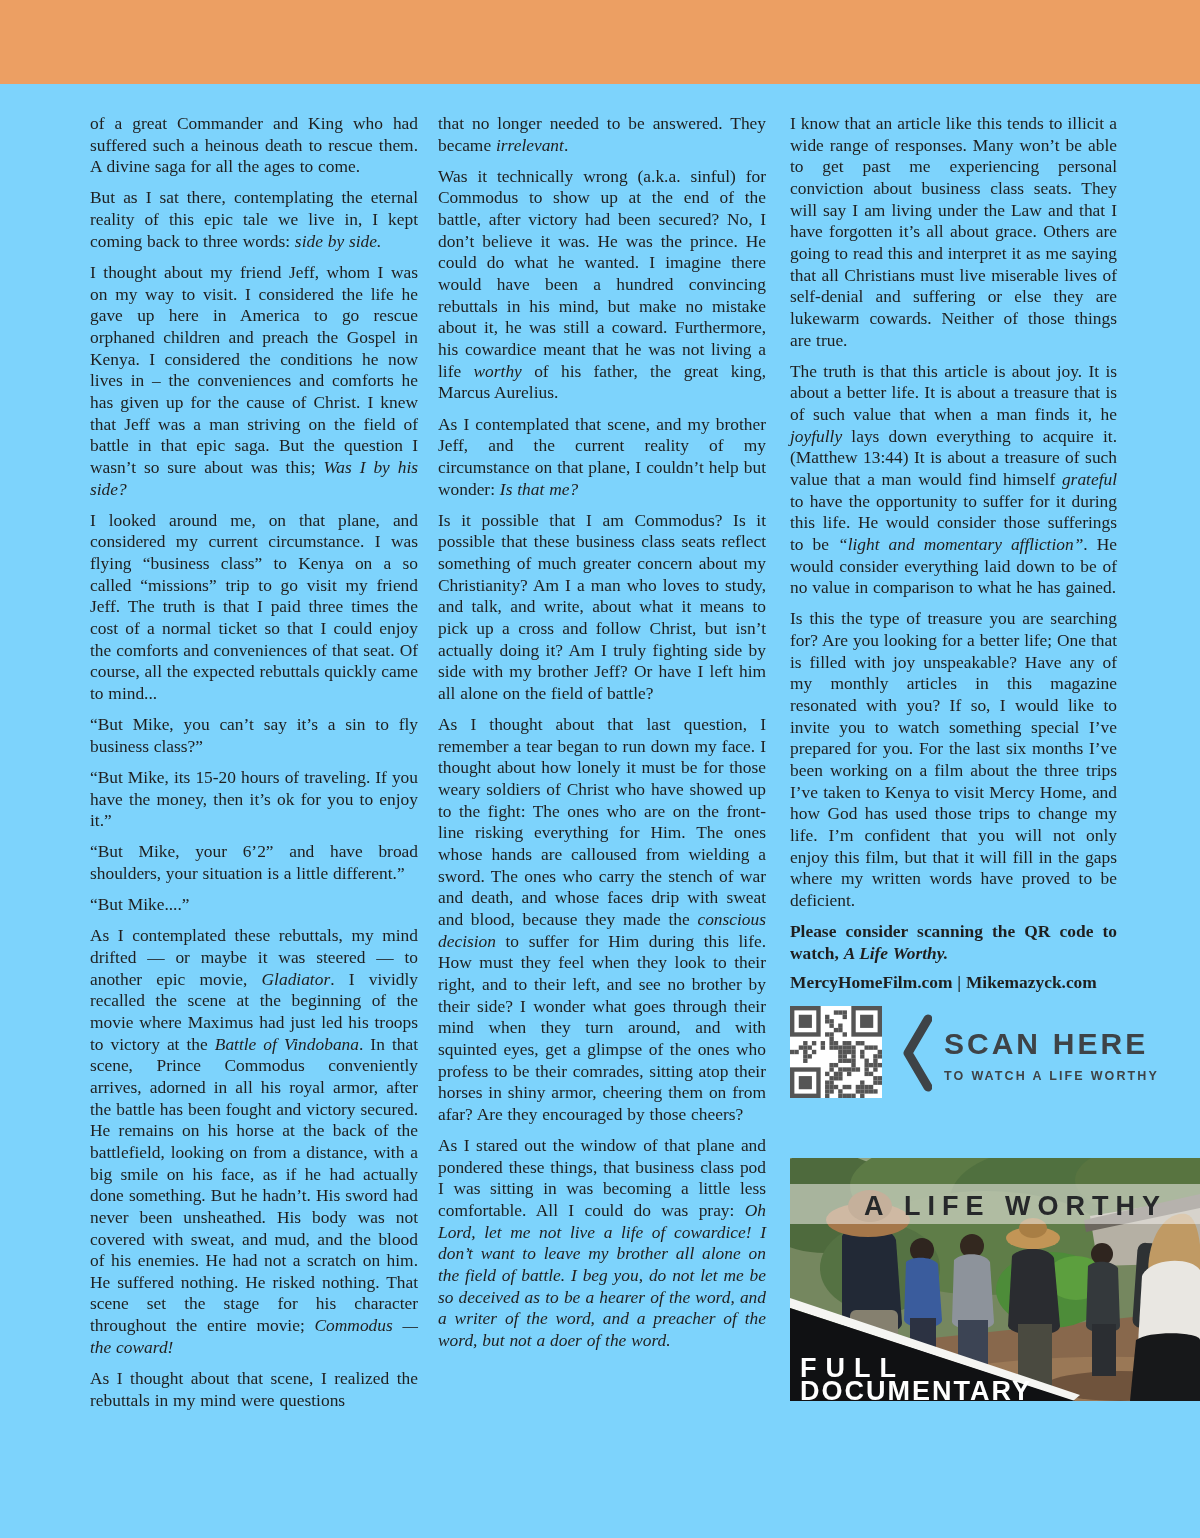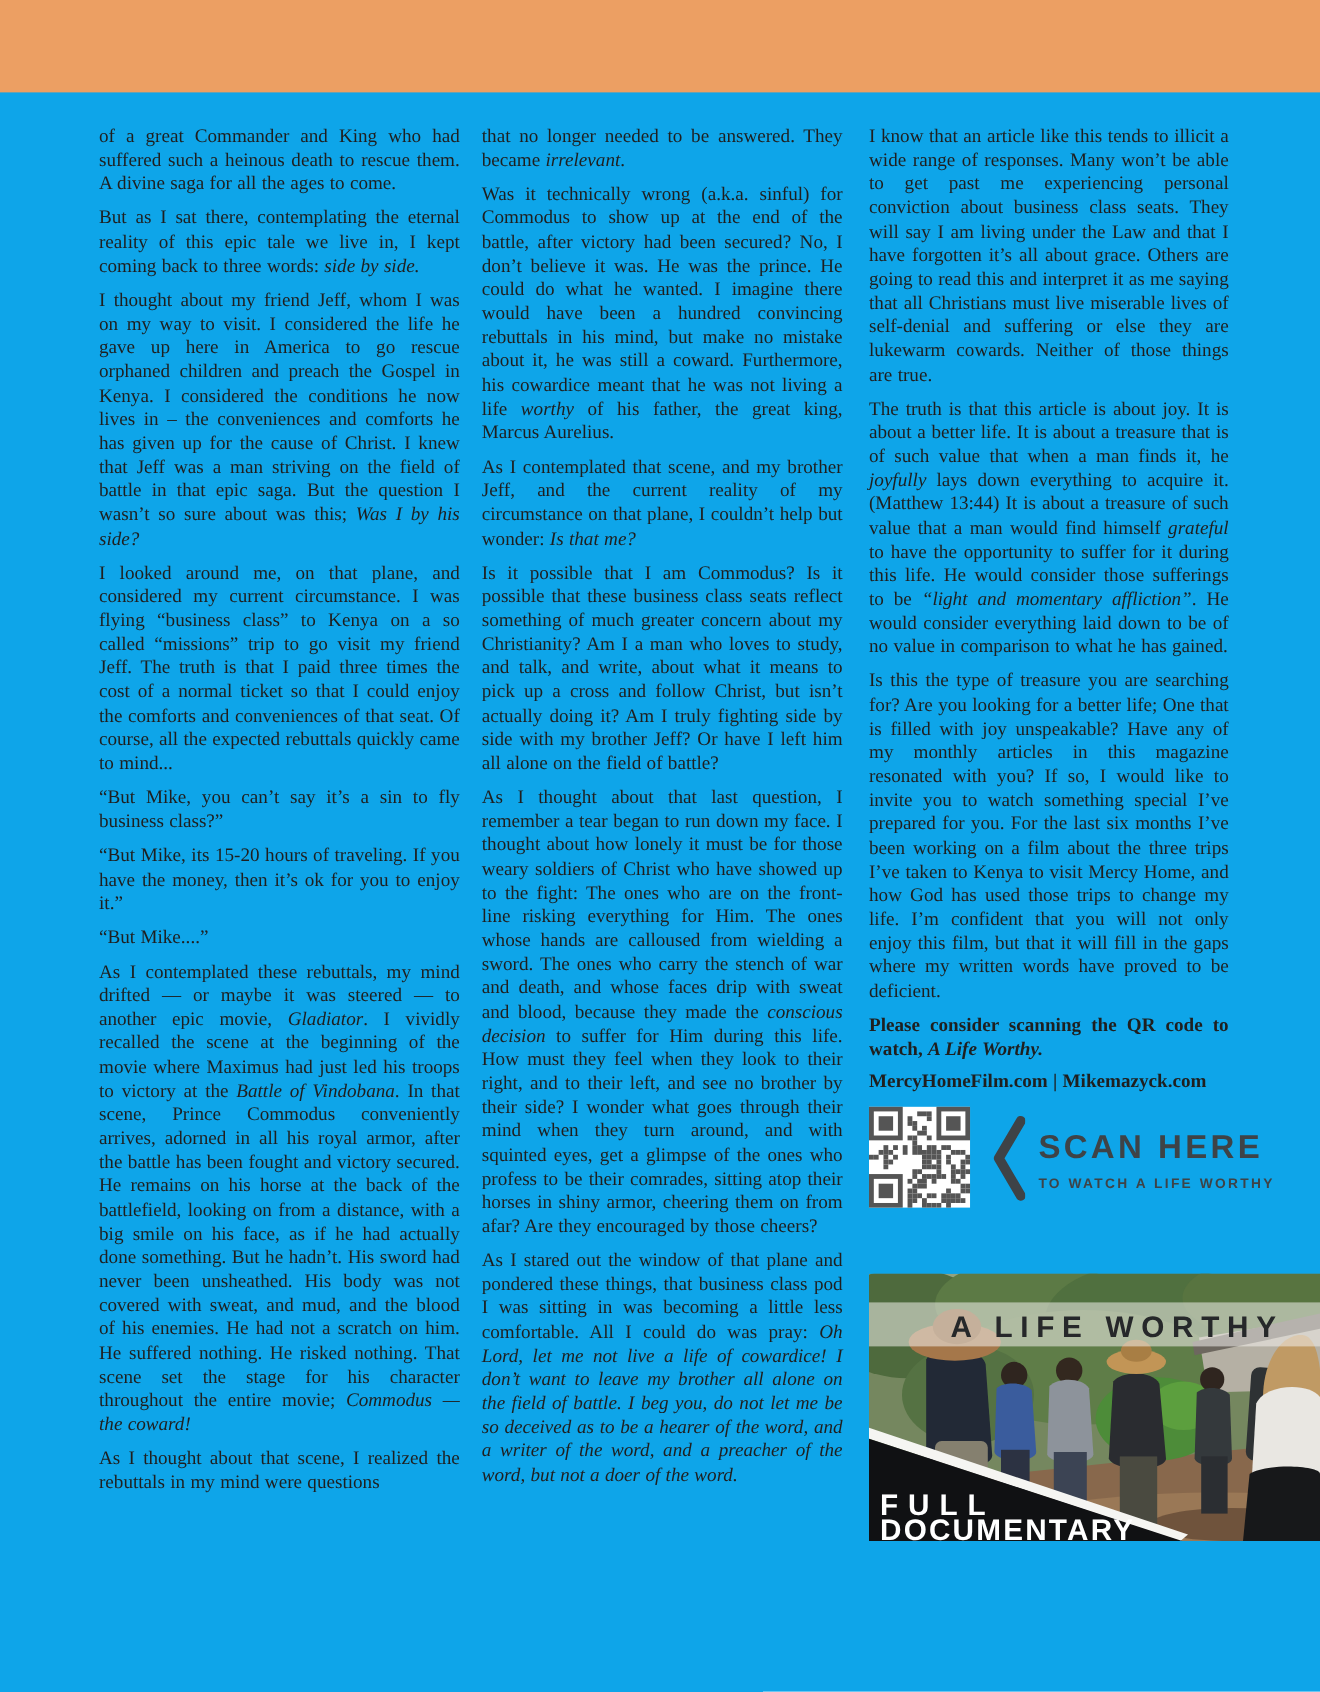--- a/index.html
+++ b/index.html
@@ -1,18 +1,18 @@
 <!DOCTYPE html>
 <html><head>
 <meta charset="utf-8">
 <style>
   html,body { margin:0; padding:0; background:#ffffff; }
   .page {
     position:relative; width:1200px; height:1538px;
-    background:#0ea5e9; overflow:hidden;
+    background:#7dd3fc; overflow:hidden;
     font-family:"Liberation Serif", serif;
   }
   .top-bar {
     position:absolute; left:0; top:0; width:1200px; height:84px;
     background:#ec9f63;
   }
   .col {
     position:absolute; top:113px; text-align:justify;
     font-size:17.4px; line-height:21.65px; color:#1f1f1f;
     word-spacing:0.5px;
@@ -54,20 +54,21 @@
 
   <div class="top-bar"></div>
 
   <div class="col" id="col1">
       <p><span>of a great Commander and King who had suffered such a heinous death to rescue them. A divine saga for all the ages to come.</span></p>
       <p><span>But as I sat there, contemplating the eternal reality of this epic tale we live in, I kept coming back to three words: </span><span style="font-style: italic;">side by side.</span></p>
       <p><span>I thought about my friend Jeff, whom I was on my way to visit. I considered the life he gave up here in America to go rescue orphaned children and preach the Gospel in Kenya.  I considered the conditions he now lives in – the conveniences and comforts he has given up for the cause of Christ. I knew that Jeff was a man striving on the field of battle in that epic saga. But the question I wasn’t so sure about was this; </span><span style="font-style: italic;">Was I by his side?</span></p>
       <p><span>I looked around me, on that plane, and considered my current circumstance. I was flying “business class” to Kenya on a so called “missions” trip to go visit my friend Jeff. The truth is that I paid three times the cost of a normal ticket so that I could enjoy the comforts and conveniences of that seat. Of course, all the expected rebuttals quickly came to mind...</span></p>
       <p><span>“But Mike, you can’t say it’s a sin to fly business class?”</span></p>
       <p><span>“But Mike, its 15-20 hours of traveling. If you have the money, then it’s ok for you to enjoy it.”</span></p>
+      <p><span>“But Mike, your 6’2” and have broad shoulders, your situation is a little different.”</span></p>
       <p><span>“But Mike....”</span></p>
       <p><span>As I contemplated these rebuttals, my mind drifted — or maybe it was steered — to another epic movie, </span><span style="font-style: italic;">Gladiator</span><span>. I vividly recalled the scene at the beginning of the movie where Maximus had just led his troops to victory at the </span><span style="font-style: italic;">Battle of Vindobana</span><span>. In that scene, Prince Commodus conveniently arrives, adorned in all his royal armor, after the battle has been fought and victory secured. He remains on his horse at the back of the battlefield, looking on from a distance, with a big smile on his face, as if he had actually done something. But he hadn’t. His sword had never been unsheathed. His body was not covered with sweat, and mud, and the blood of his enemies.  He had not a scratch on him.  He suffered nothing. He risked nothing. That scene set the stage for his character throughout the entire movie; </span><span style="font-style: italic;">Commodus — the coward!</span></p>
       <p><span>As I thought about that scene, I realized the rebuttals in my mind were questions</span></p>
     </div>
   <div class="col" id="col2">
       <p><span>that no longer needed to be answered. They became </span><span style="font-style: italic;">irrelevant</span><span>.</span></p>
       <p><span>Was it technically wrong (a.k.a. sinful) for Commodus to show up at the end of the battle, after victory had been secured? No, I don’t believe it was. He was the prince. He could do what he wanted. I imagine there would have been a hundred convincing rebuttals in his mind, but make no mistake about it, he was still a coward. Furthermore, his cowardice meant that he was not living a life </span><span style="font-style: italic;">worthy</span><span> of his father, the great king, Marcus Aurelius.</span></p>
       <p><span>As I contemplated that scene, and my brother Jeff, and the current reality of my circumstance on that plane, I couldn’t help but wonder: </span><span style="font-style: italic;">Is that me?</span></p>
       <p><span>Is it possible that I am Commodus? Is it possible that these business class seats reflect something of much greater concern about my Christianity?  Am I a man who loves to study, and talk, and write, about what it means to pick up a cross and follow Christ, but isn’t actually doing it? Am I truly fighting side by side with my brother Jeff?  Or have I left him all alone on the field of battle?</span></p>
       <p><span>As I thought about that last question, I remember a tear began to run down my face. I thought about how lonely it must be for those weary soldiers of Christ who have showed up to the fight: The ones who are on the front-line risking everything for Him. The ones whose hands are calloused from wielding a sword. The ones who carry the stench of war and death, and whose faces drip with sweat and blood, because they made the </span><span style="font-style: italic;">conscious decision</span><span> to suffer for Him during this life. How must they feel when they look to their right, and to their left, and see no brother by their side? I wonder what goes through their mind when they turn around, and with squinted eyes, get a glimpse of the ones who profess to be their comrades, sitting atop their horses in shiny armor, cheering them on from afar? Are they encouraged by those cheers?</span></p>

